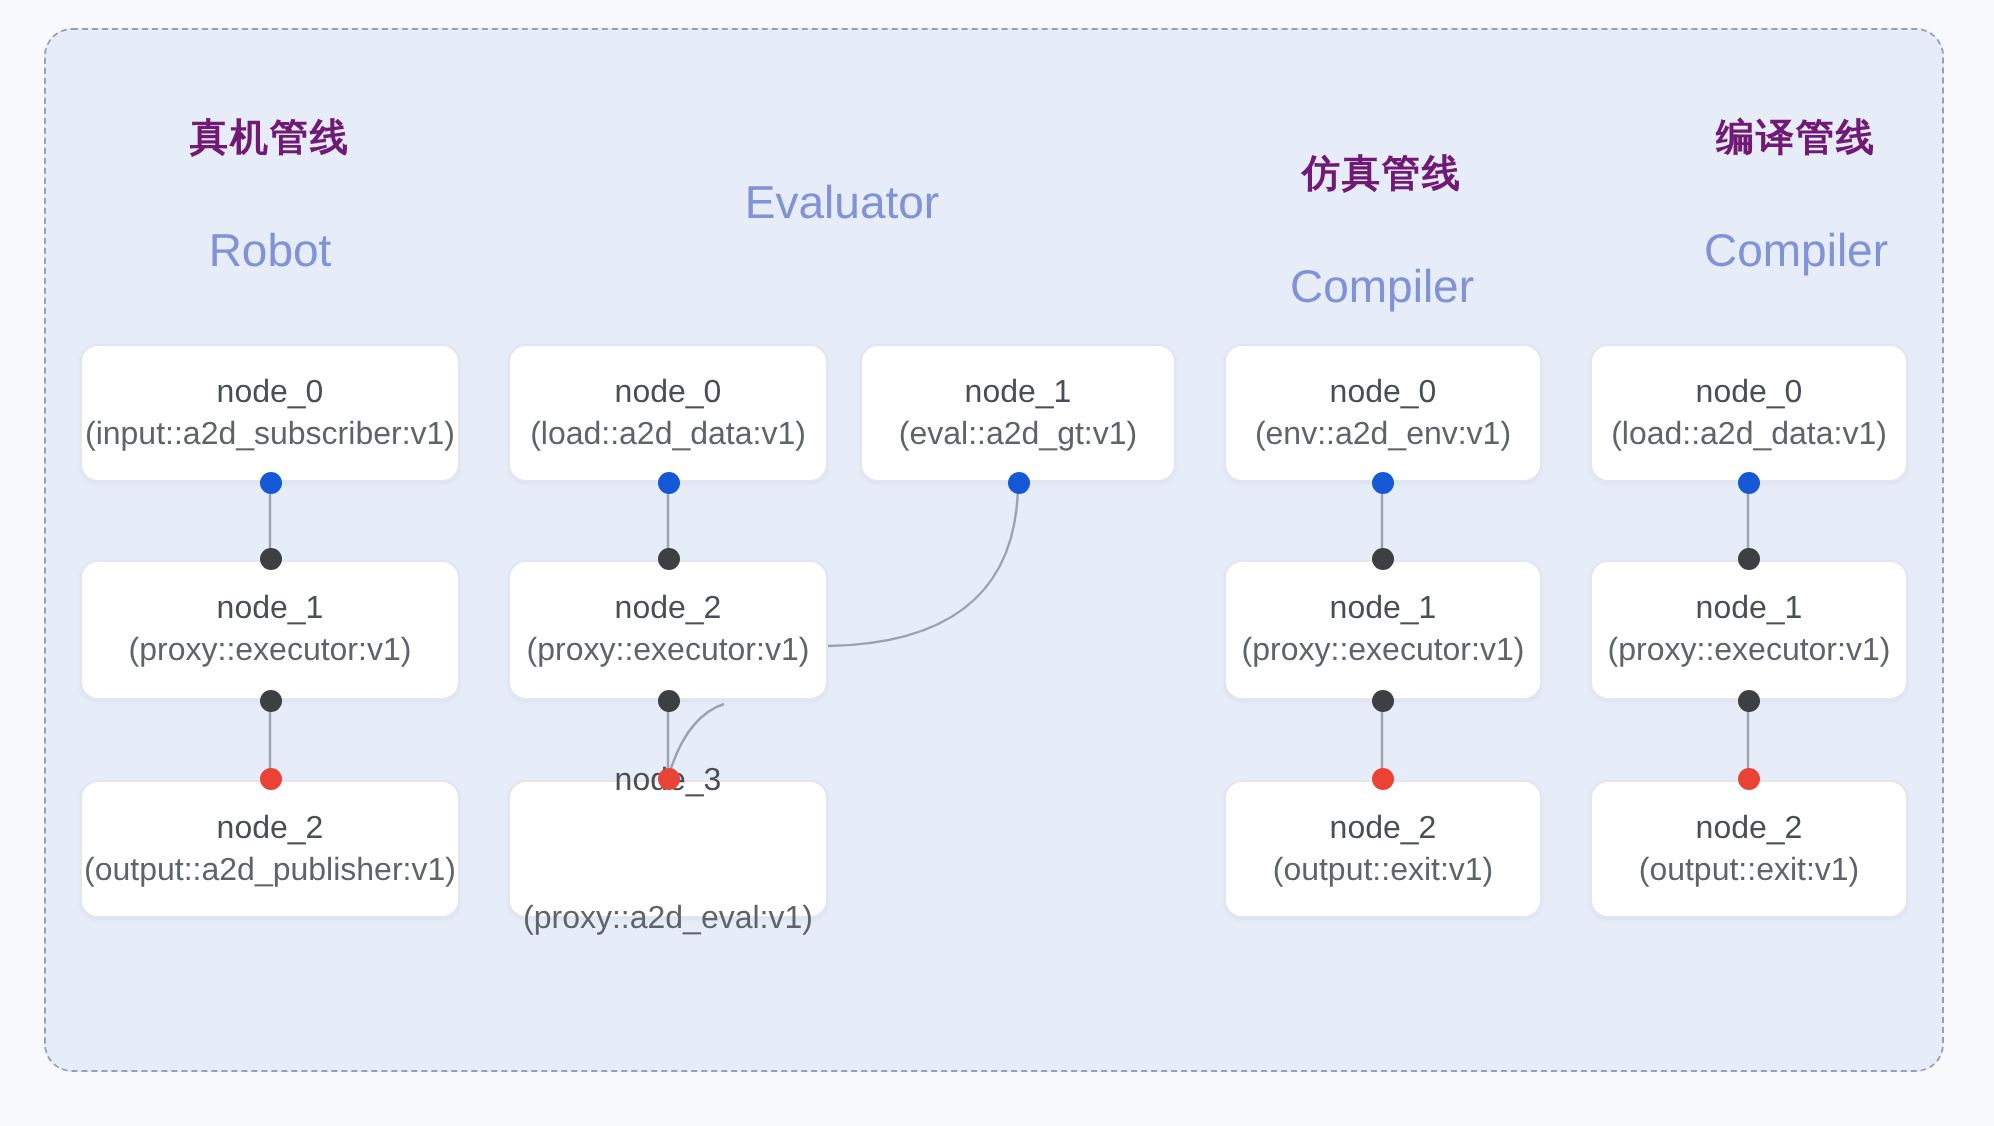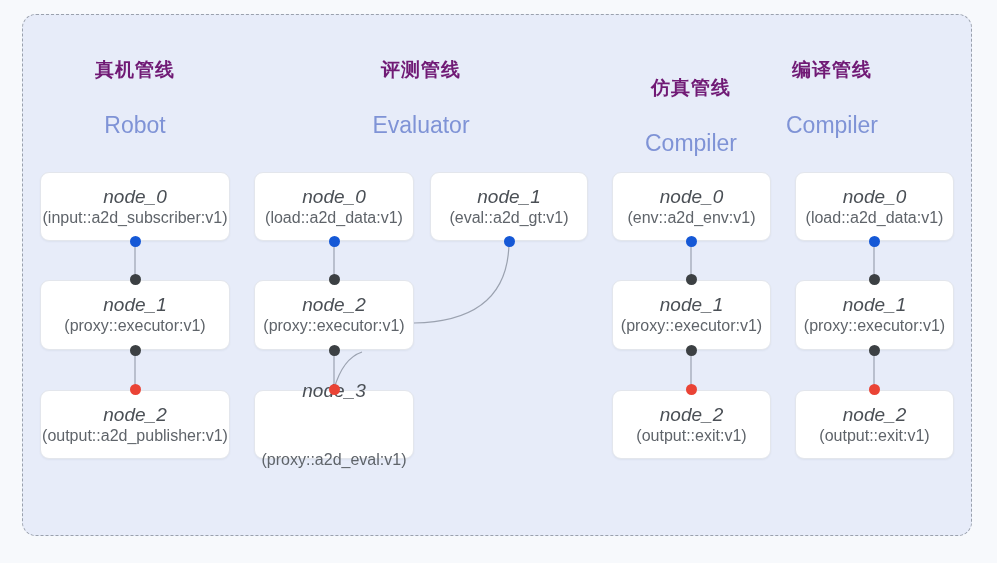--- a/index.html
+++ b/index.html
@@ -52,25 +52,24 @@
     border:1px solid #e3e6ec;
     border-radius:9px;
     box-shadow:0 1px 2px rgba(40,50,80,0.055);
     display:flex;
     flex-direction:column;
     align-items:center;
     justify-content:center;
     text-align:center;
   }
   .node-id{
-    font-size:19px;
+    font-size:16px;
     color:#4a4f55;
     line-height:19px;
     white-space:nowrap;
-    font-style:italic;
   }
   .node-kind{
     font-size:16px;
     color:#5f646a;
     line-height:19px;
     white-space:nowrap;
     margin-top:2px;
   }
 
   .port{
@@ -100,30 +99,29 @@
 <div id="canvas">
 
   <div class="dashed-panel"></div>
 
   <div class="col-head" style="left:40px;top:58px;width:190px;">
     <div class="col-title">真机管线</div>
     <div class="col-sub">Robot</div>
   </div>
 
   <div class="col-head" style="left:326px;top:58px;width:190px;">
-    <div class="col-title">评测管线</div>
     <div class="col-sub">Evaluator</div>
   </div>
 
   <div class="col-head" style="left:596px;top:76px;width:190px;">
     <div class="col-title">仿真管线</div>
     <div class="col-sub">Compiler</div>
   </div>
 
-  <div class="col-head" style="left:737px;top:58px;width:190px;text-align:center;">
+  <div class="col-head" style="left:803px;top:58px;width:190px;text-align:center;">
     <div class="col-title">编译管线</div>
     <div class="col-sub">Compiler</div>
   </div>
 
   <svg class="links" viewBox="0 0 997 563">
 
     <line x1="135" y1="241" x2="135" y2="279"></line>
     <line x1="135" y1="351" x2="135" y2="389"></line>
 
     <line x1="334" y1="241" x2="334" y2="279"></line>

